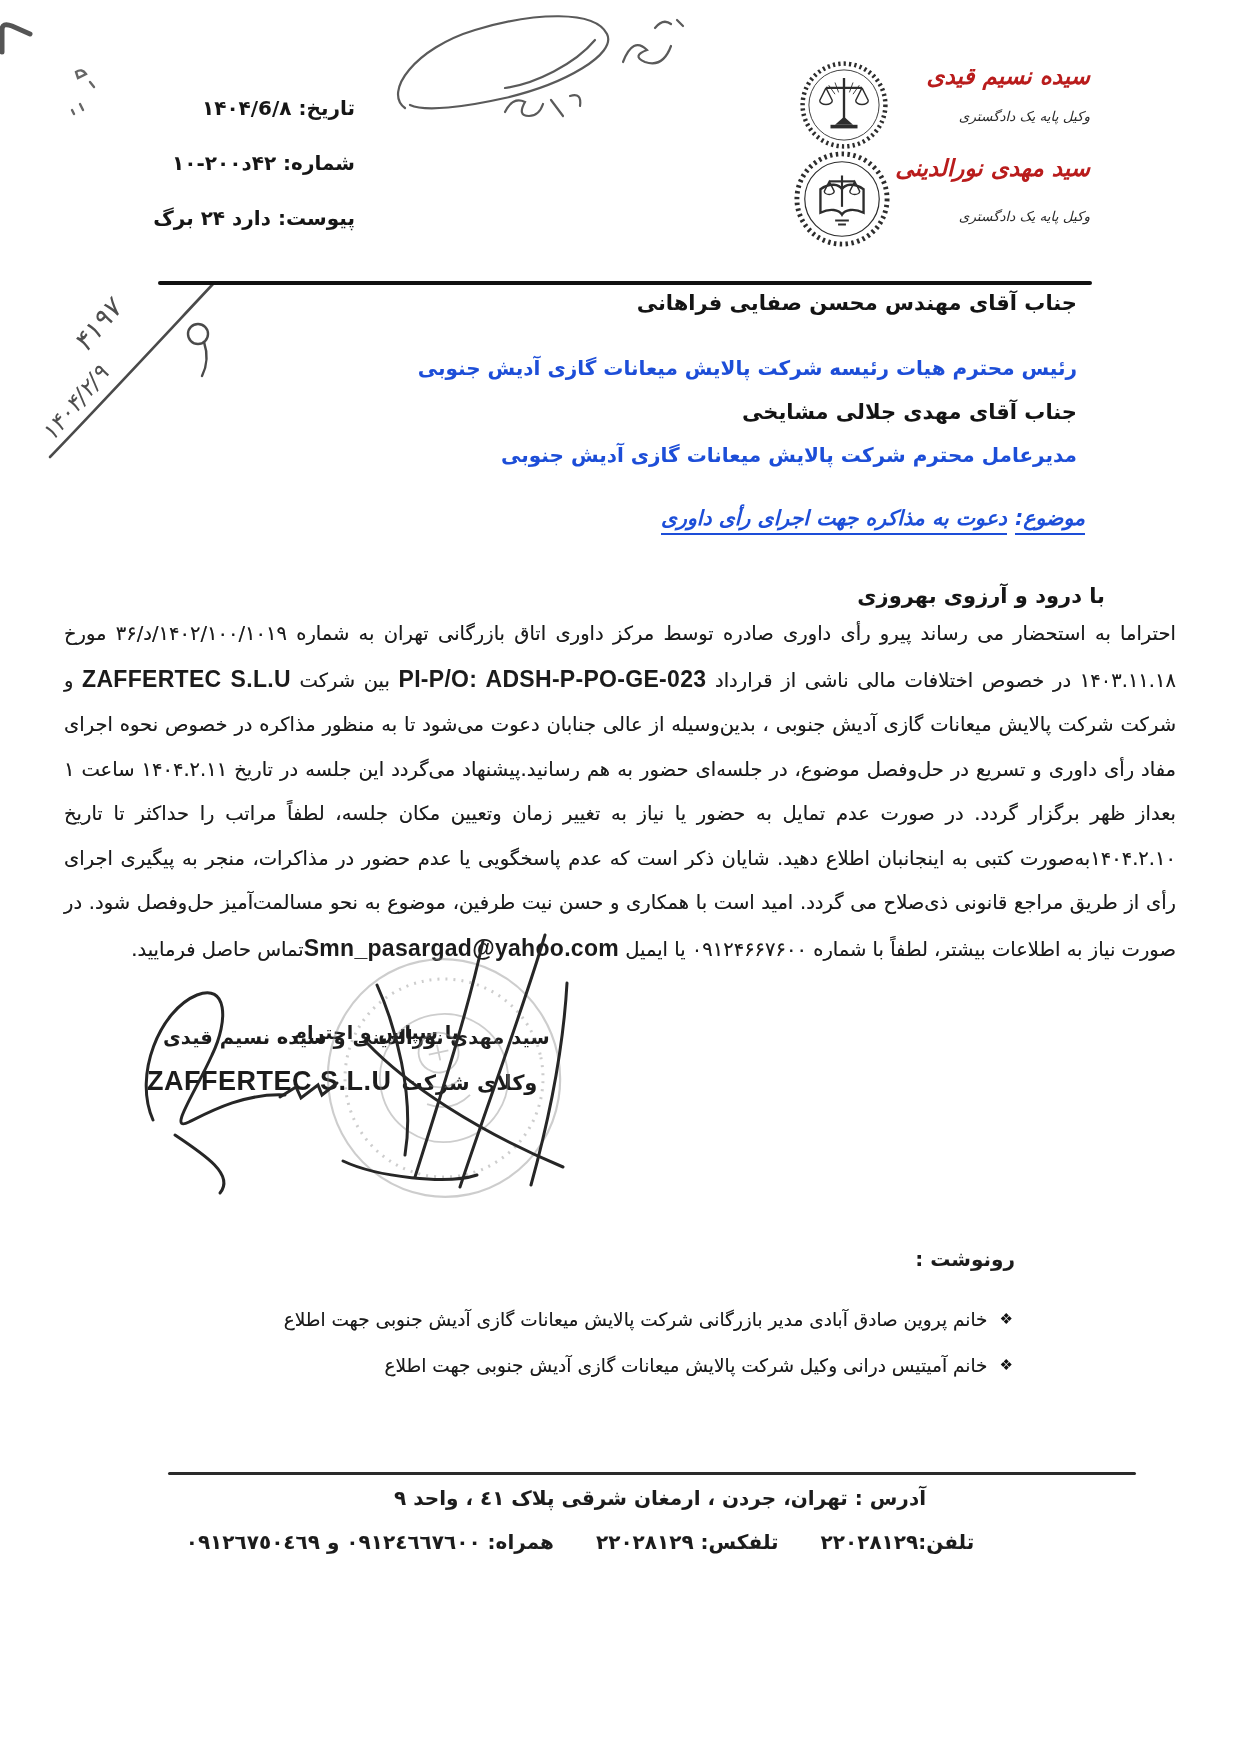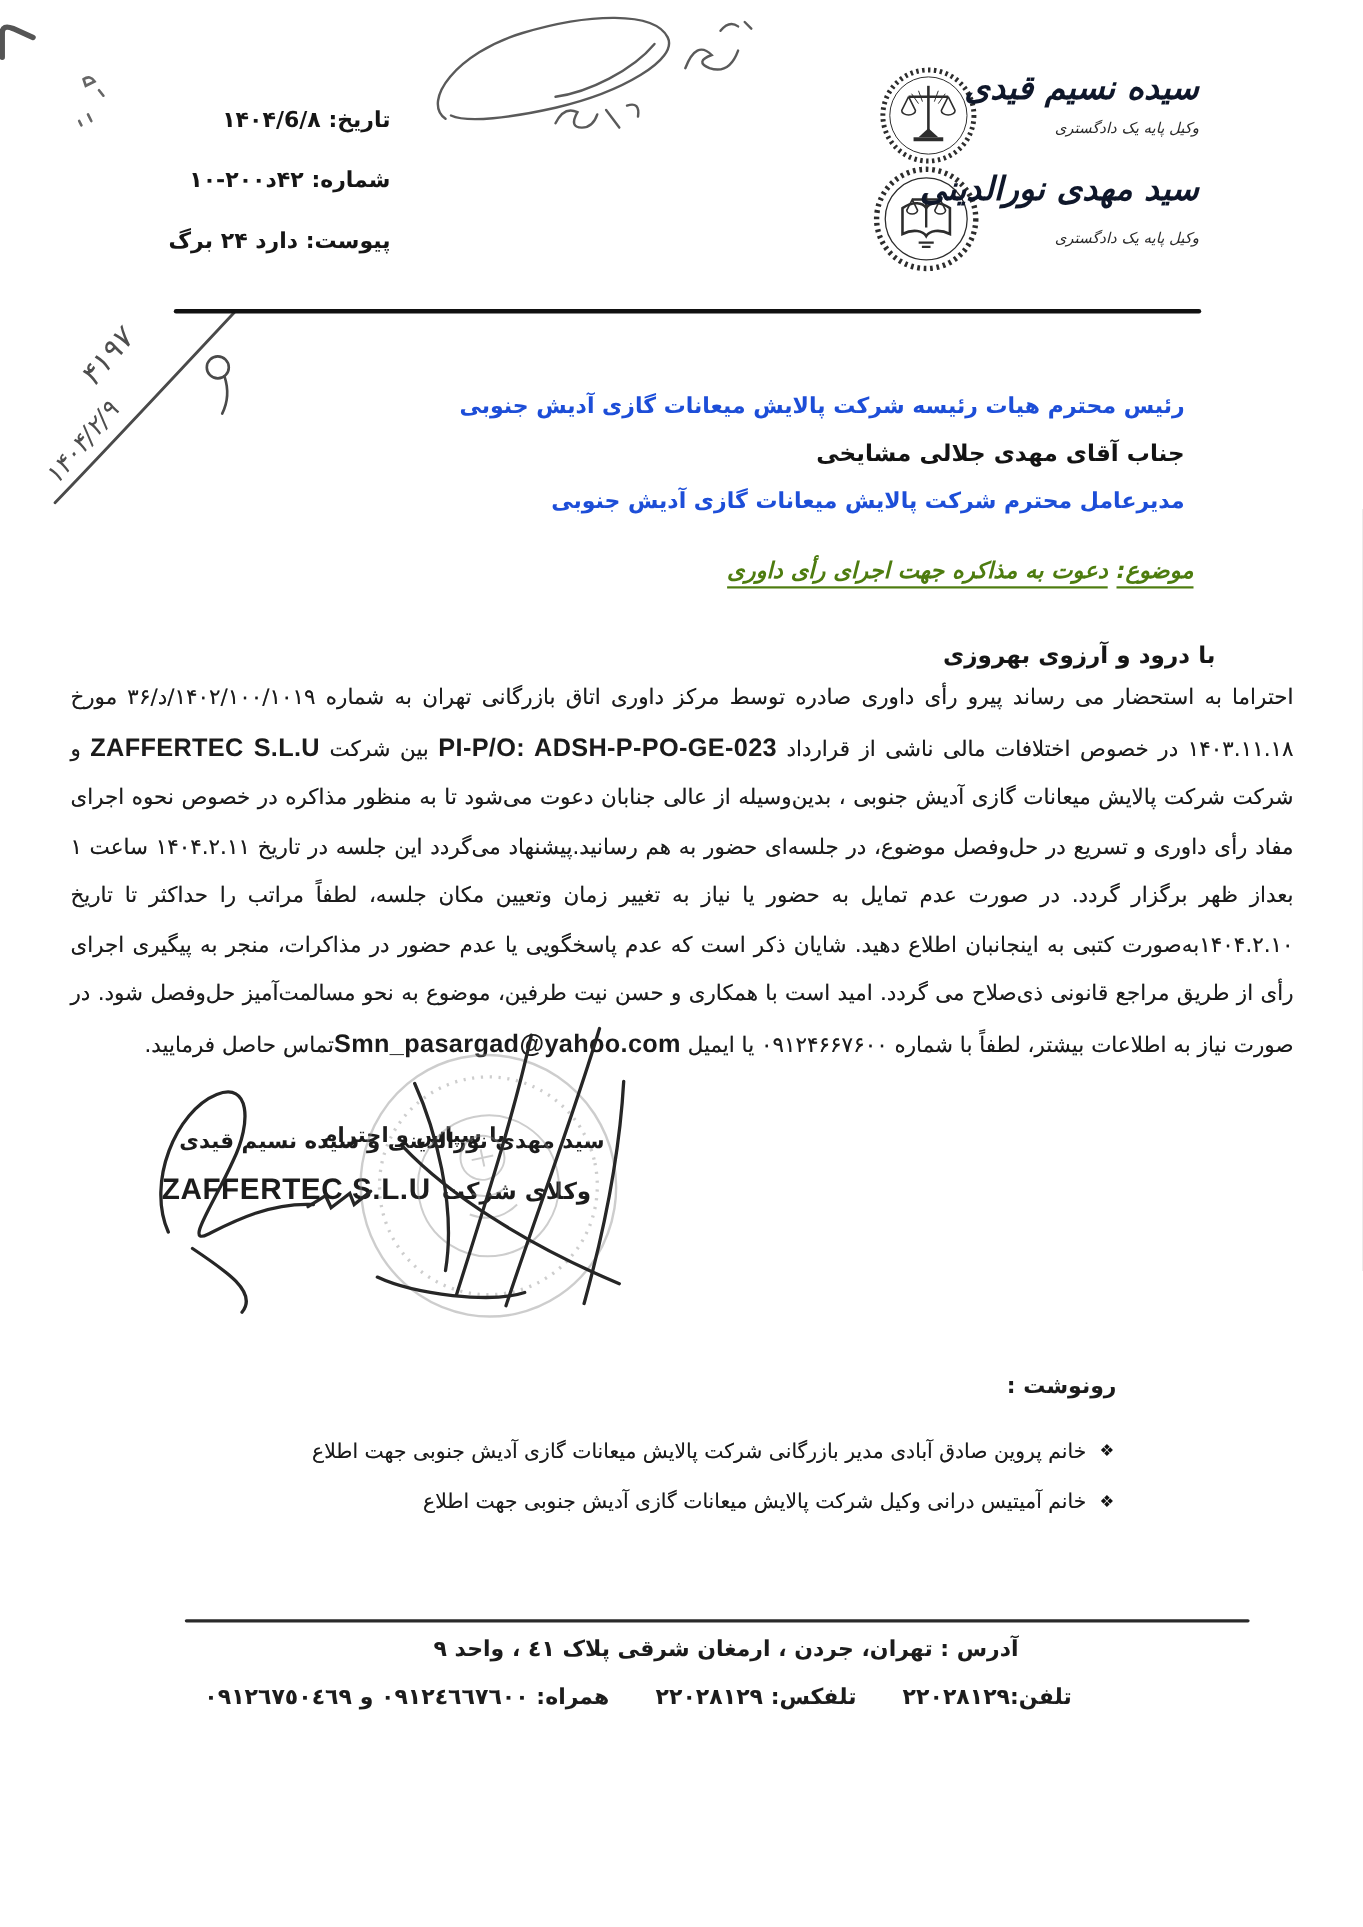--- a/index.html
+++ b/index.html
@@ -11,37 +11,37 @@
   }
   .abs { position:absolute; }
   .nowrap { white-space:nowrap; }
 
   
   .meta-line { position:absolute; right:884px; direction:rtl; white-space:nowrap;
                font-size:20px; font-weight:bold; color:#161616; }
   .meta-line .val { margin-right:7px; }
 
   
-  .lawyer-name  { position:absolute; left:890px; width:200px; text-align:center;
+  .lawyer-name  { position:absolute; left:890px; width:200px; 
                   direction:rtl; font-family:"DejaVu Serif", serif; font-style:italic;
-                  font-weight:bold; font-size:30px; color:#0f172a; white-space:nowrap; }
+                  font-weight:bold; font-size:23px; color:#b91c1c; white-space:nowrap; }
   .lawyer-title { position:absolute; left:890px; width:200px; text-align:right;
                   direction:rtl; font-family:"DejaVu Serif", serif; font-style:italic;
                   font-size:13.5px; color:#2a2a2a; white-space:nowrap; }
 
   .rule-thick { position:absolute; left:158px; top:281px; width:934px; height:4px;
                 background:#111; border-radius:2px; }
 
   .recipient-name  { position:absolute; right:162px; direction:rtl; white-space:nowrap;
                      font-size:21px; font-weight:bold; color:#141414; }
   .recipient-title { position:absolute; right:162px; direction:rtl; white-space:nowrap;
                      font-size:20px; font-weight:bold; color:#1d4ed8;margin-top:20px; }
 
   .subject { position:absolute; right:154px; top:506px; direction:rtl; white-space:nowrap;
-             font-size:20.5px; font-weight:bold; font-style:italic; color:#4d7c0f;
+             font-size:20.5px; font-weight:bold; font-style:italic; color:#1d4ed8;
              text-decoration:underline; text-underline-offset:8px; text-decoration-thickness:2px; }
   .subject .txt { margin-right:8px; }
 
   .greeting { position:absolute; right:134px; top:584px; direction:rtl; white-space:nowrap;
               font-size:21px; font-weight:bold; color:#161616; }
 
   .letter-body { position:absolute; left:64px; top:612px; width:1112px;
                  direction:rtl; text-align:justify; font-size:19.5px; line-height:44.5px;
                  color:#1b1b1b; text-shadow:0 0 .6px rgba(0,0,0,.5); }
   .letter-body .latin-run { font-family:"Liberation Sans","DejaVu Sans",sans-serif;
@@ -149,20 +149,21 @@
     <path d="M43,72 h14 M46,76 h8" stroke="#2d2d2d" stroke-width="2"></path>
   </svg>
 
   <div class="lawyer-name" style="top:62px">سیده نسیم قیدی</div>
   <div class="lawyer-title" style="top:108px">وکیل پایه یک دادگستری</div>
   <div class="lawyer-name" style="top:154px">سید مهدی نورالدینی</div>
   <div class="lawyer-title" style="top:208px">وکیل پایه یک دادگستری</div>
 
   <div class="rule-thick"></div>
 
+  <div class="recipient-name" style="top:291px">جناب آقای مهندس محسن صفایی فراهانی</div>
   <div class="recipient-title" style="top:336px">رئیس محترم هیات رئیسه شرکت پالایش میعانات گازی آدیش جنوبی</div>
   <div class="recipient-name" style="top:400px">جناب آقای مهدی جلالی مشایخی</div>
   <div class="recipient-title" style="top:423px">مدیرعامل محترم شرکت پالایش میعانات گازی آدیش جنوبی</div>
 
   <div class="subject">
     <span>موضوع:</span><span class="txt">دعوت به مذاکره جهت اجرای رأی داوری</span>
   </div>
 
   <div class="greeting">با درود و آرزوی بهروزی</div>
 

